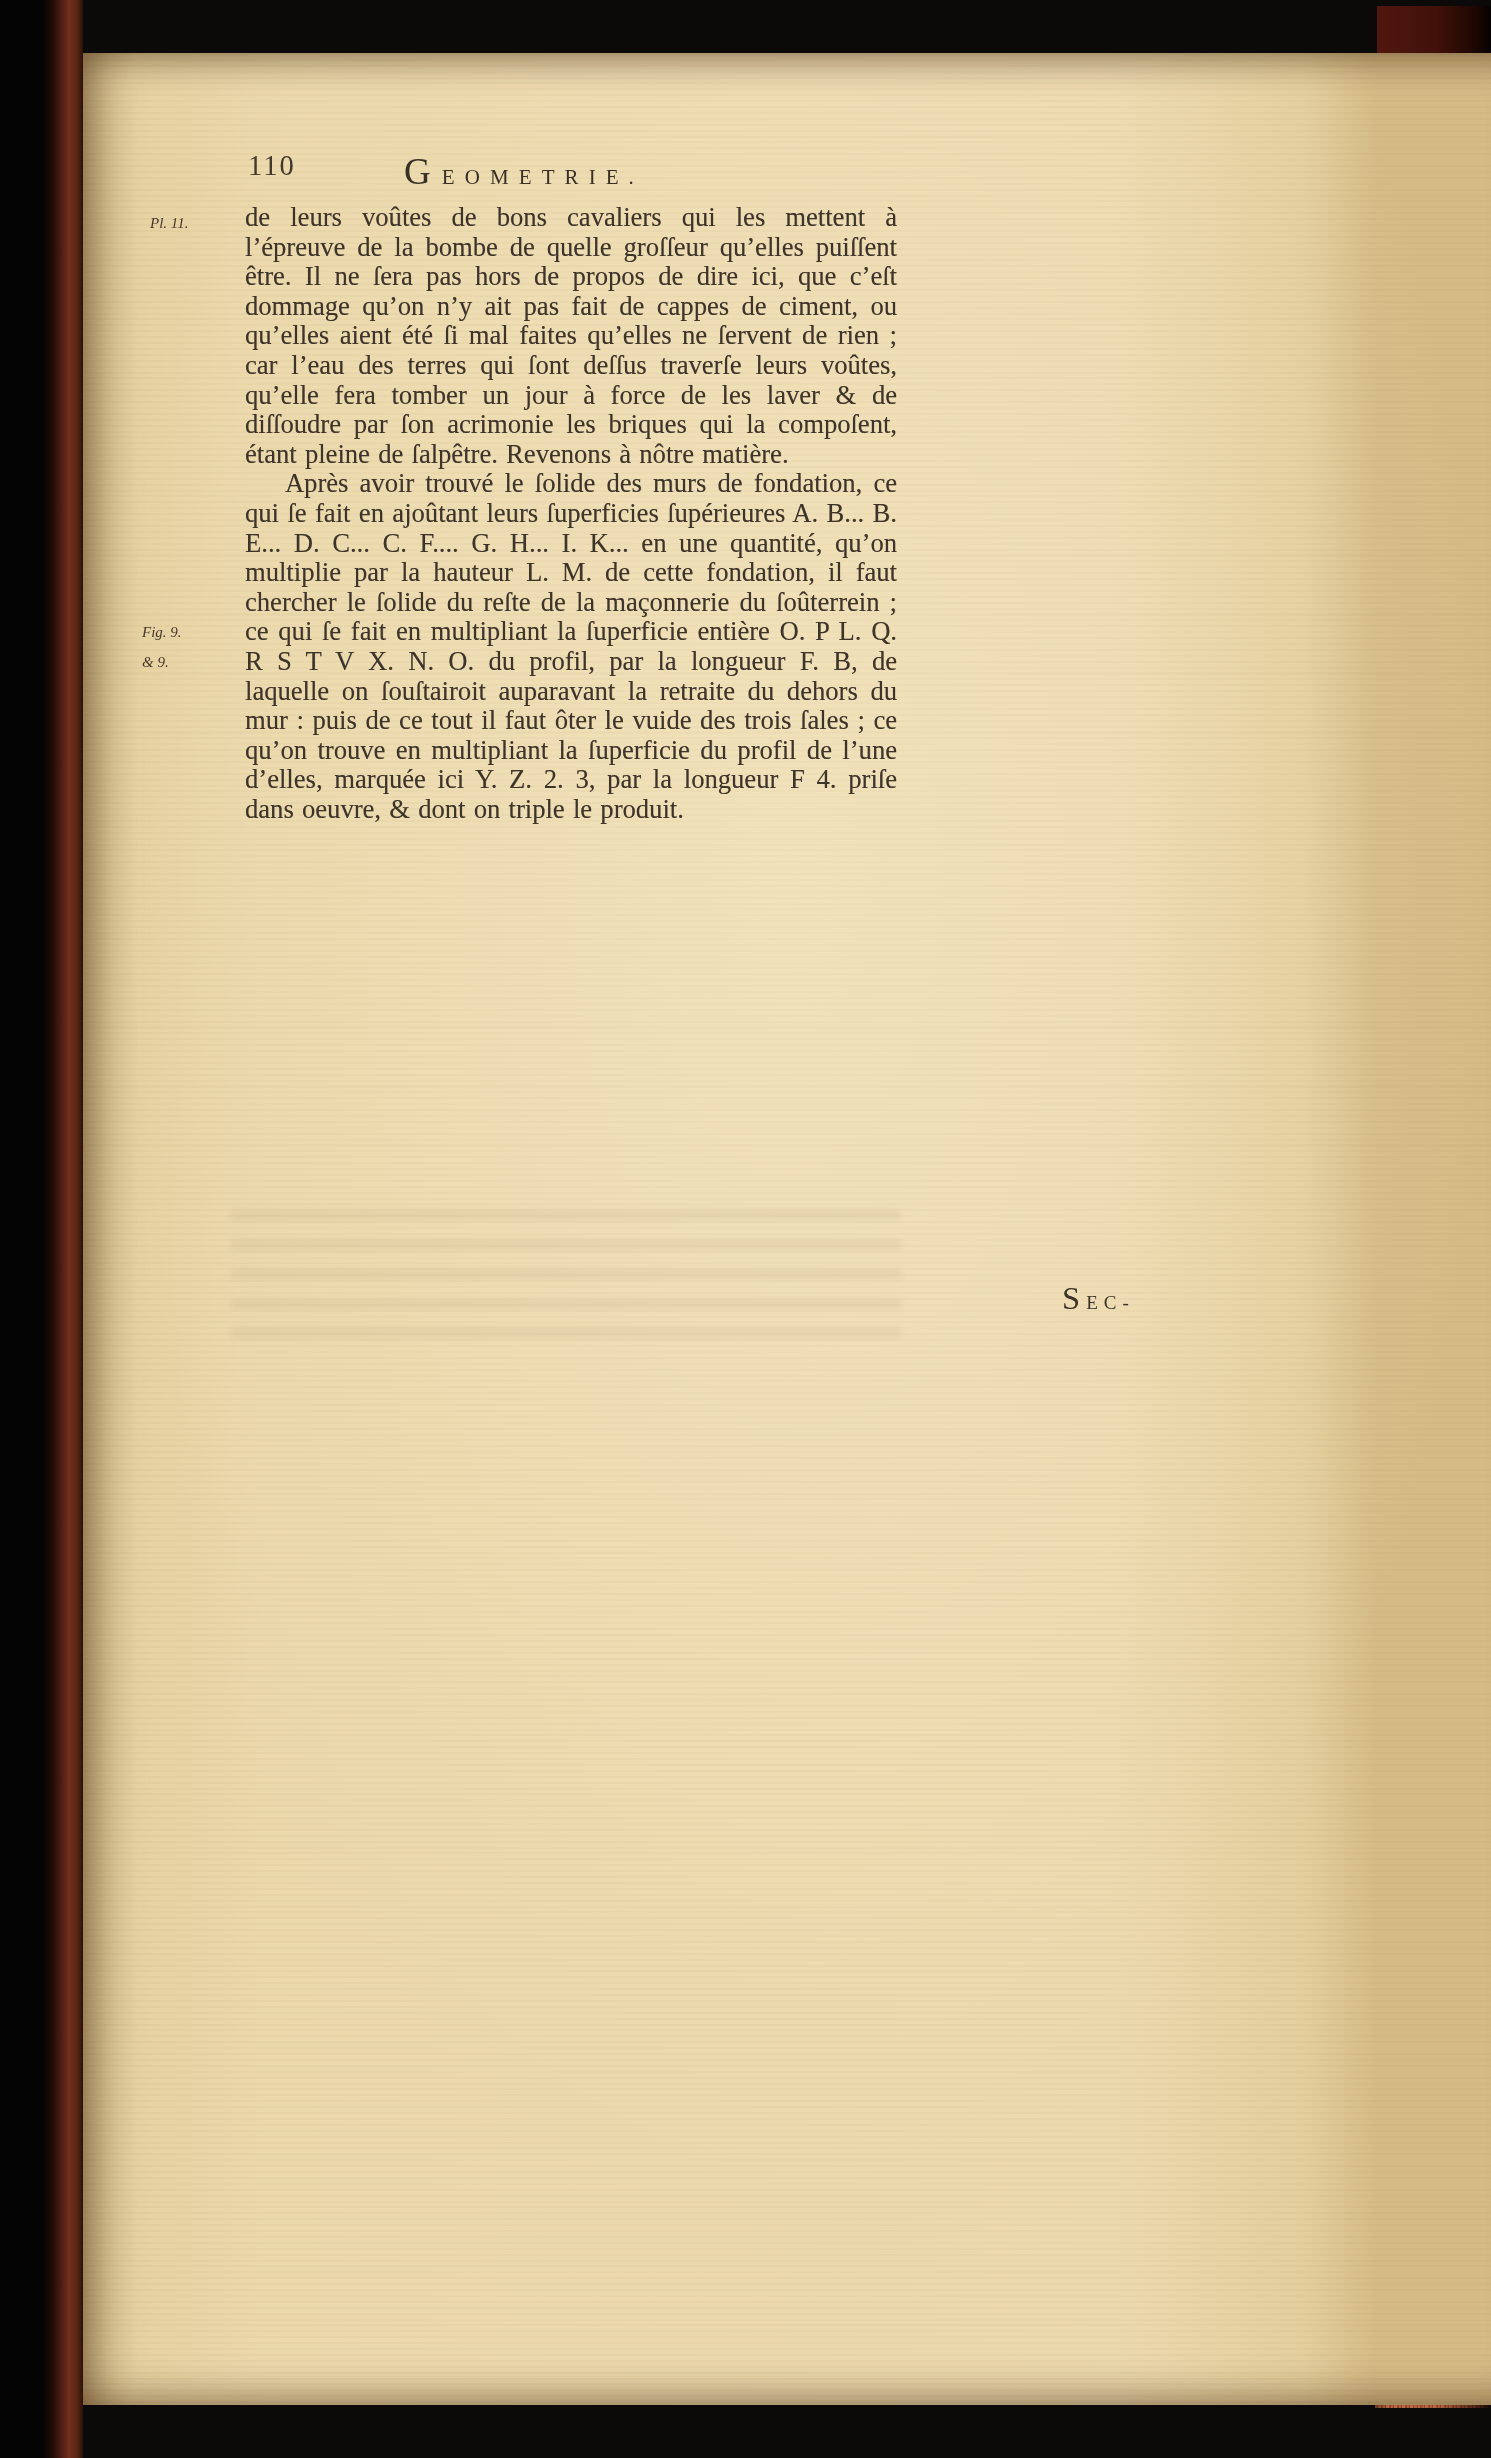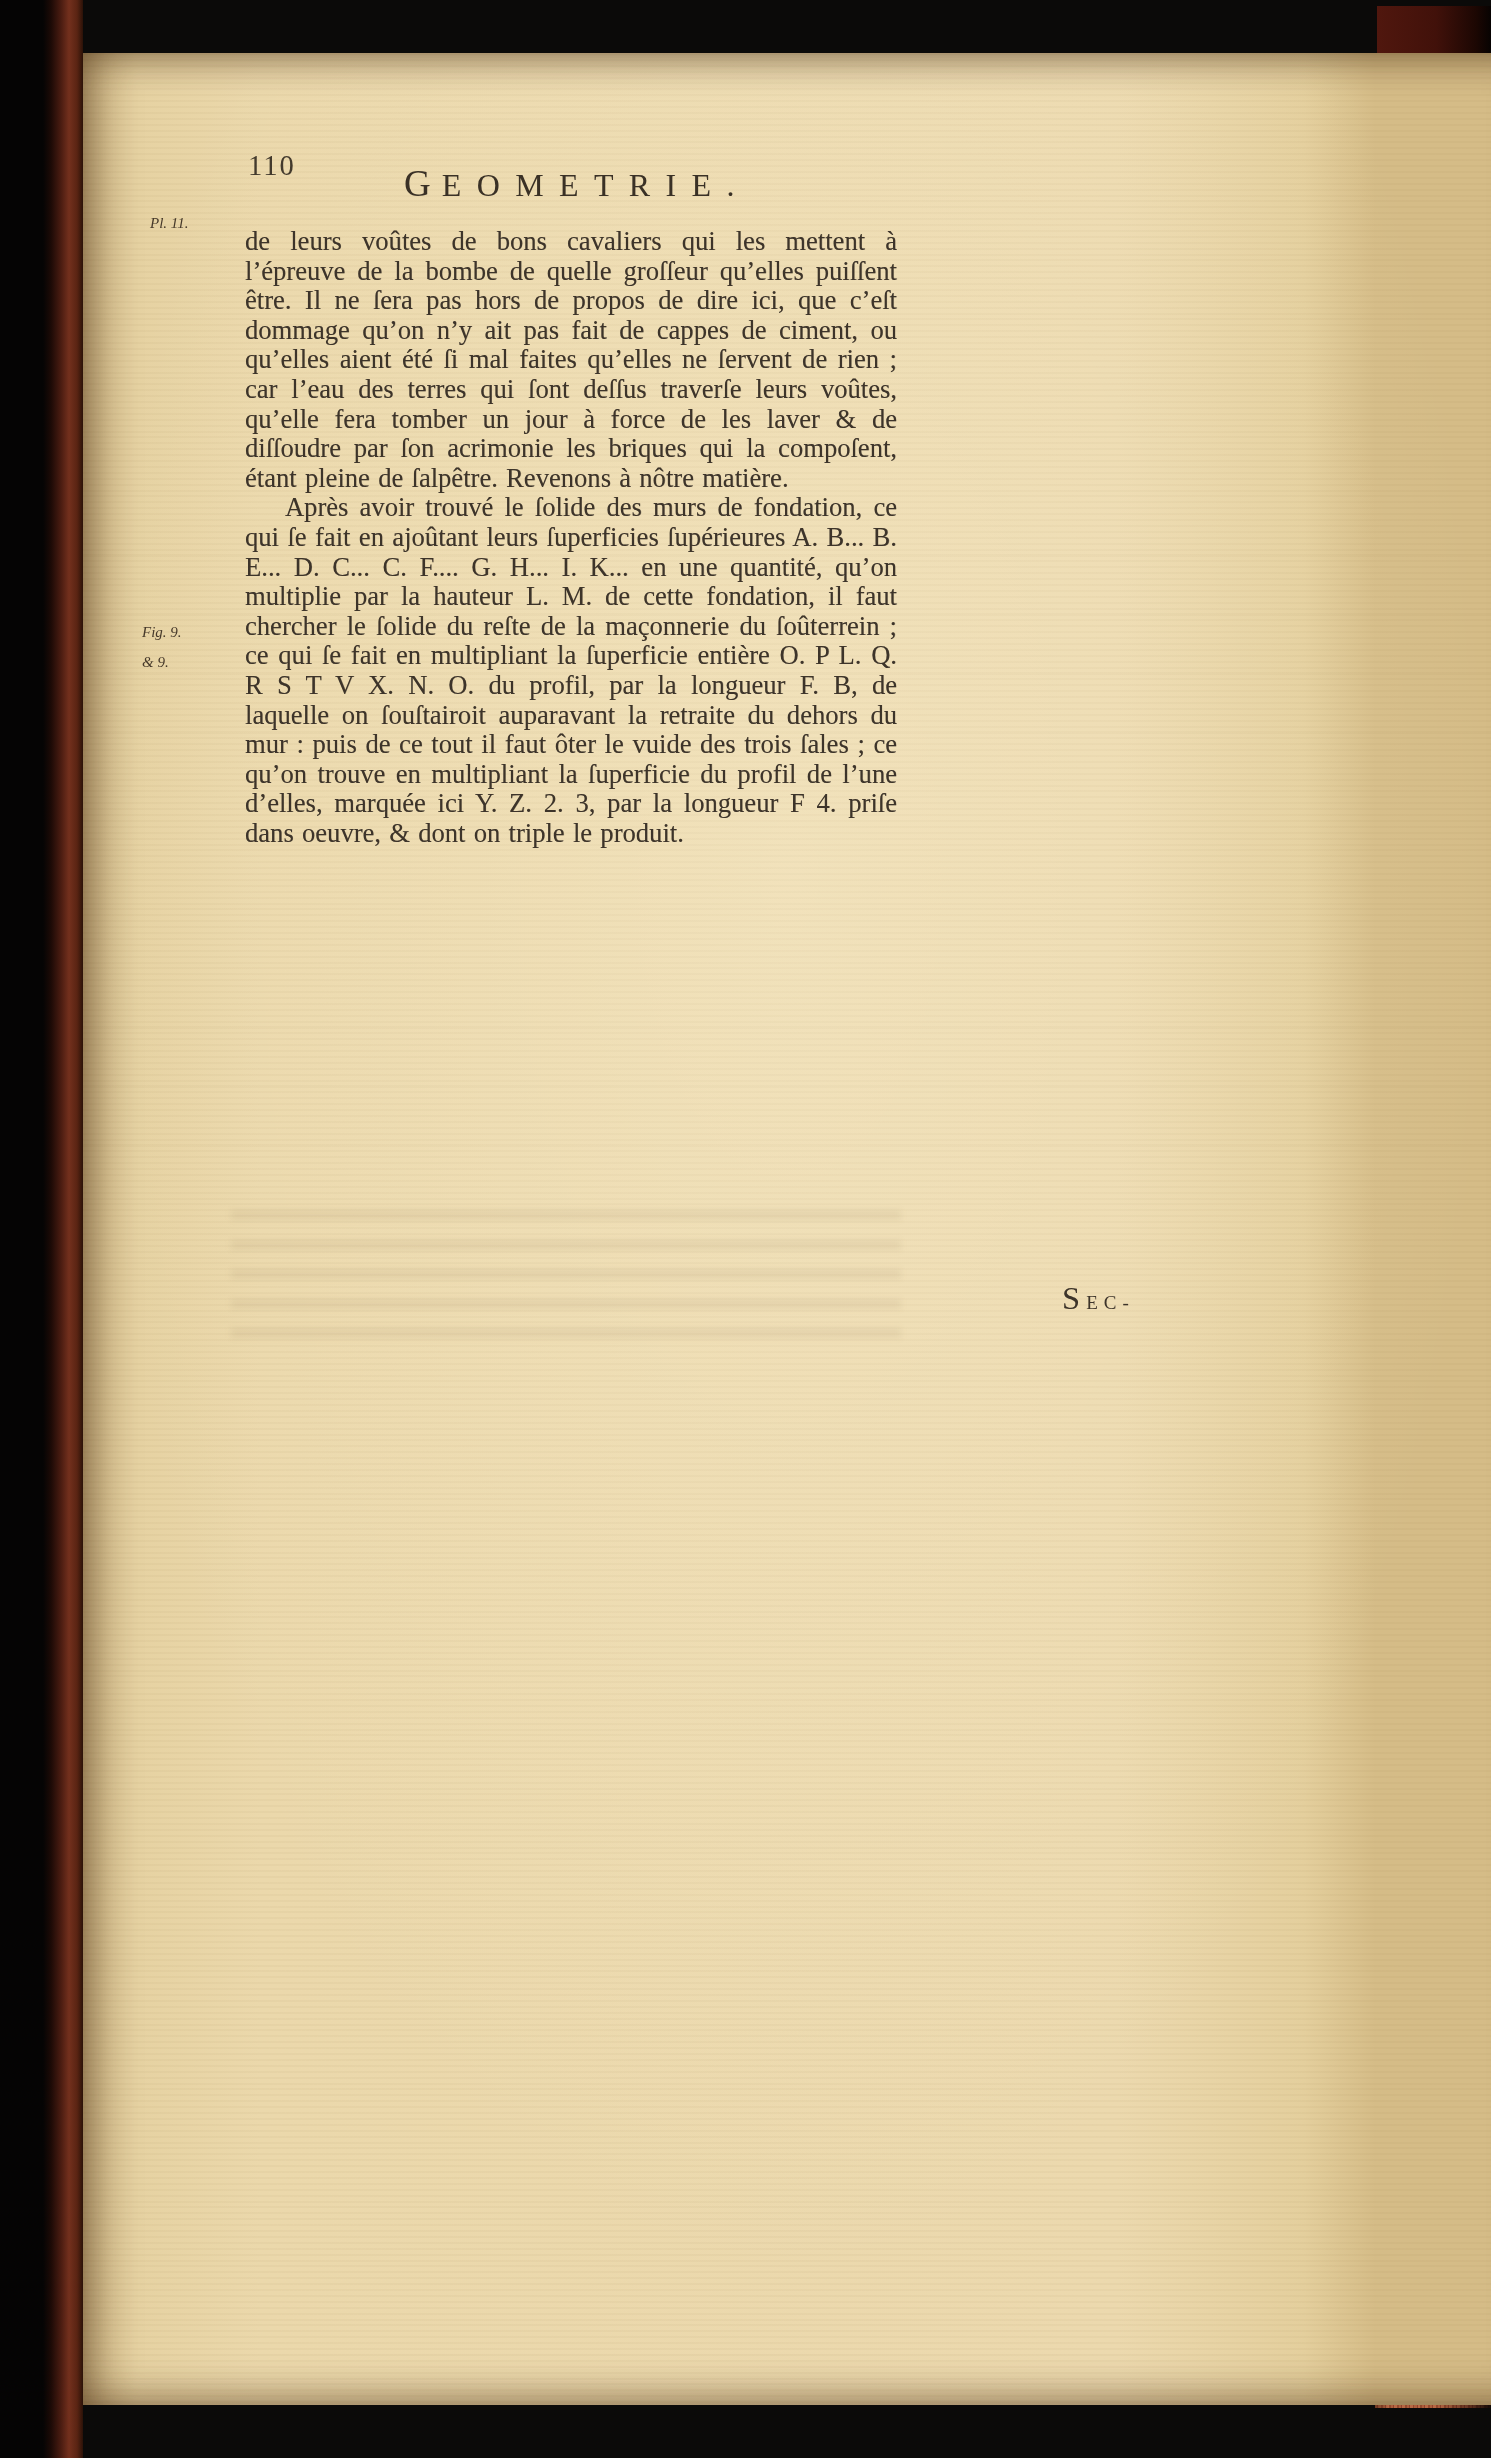--- a/index.html
+++ b/index.html
@@ -46,41 +46,40 @@
     color: #3d342a;
   }
 
   
   .running-head { position: absolute; top: 97px; left: 0; width: 100%; height: 49px; }
   .pagenum {
     position: absolute; left: 165px; top: 0;
     font-size: 28.6px; letter-spacing: 2px; color: #433a2d;
   }
   .head-title {
-    position: absolute; left: 321px; top: 12px;
-    font-size: 32px; letter-spacing: 0.48em; color: #3a3126; text-align: center;
+    position: absolute; left: 321px; top: 0;
+    font-size: 21px; letter-spacing: 0.48em; color: #3a3126; text-align: center;
   }
   .head-title::first-letter { font-size: 37px; letter-spacing: 0.30em; }
 
   
   .margin-note {
     position: absolute; font-style: italic; font-size: 15px; color: #46392a;
     line-height: 29.6px; white-space: nowrap;
   }
   .note-pl { left: 67px; top: 156px; }
   .note-fig { left: 59px; top: 565px; }
   .note-line { display: block; }
 
   
   .body-text {
     position: absolute; left: 162px; top: 150px; width: 652px;
     font-size: 26.6px; line-height: 29.6px; text-align: justify;
     word-spacing: 0.06em; color: #3d342a;
     text-shadow: 0.3px 0.3px 0.6px rgba(61,52,42,0.35);
-    margin-top: 24px;
   }
   .para { margin: 0; text-indent: 1.5em; }
   .para.first { text-indent: 0; }
 
   
   .catchword {
     position: absolute; left: 979px; top: 1227px;
     font-size: 19px; letter-spacing: 0.32em; color: #3d342a;
   }
   .catchword::first-letter { font-size: 32.5px; }

